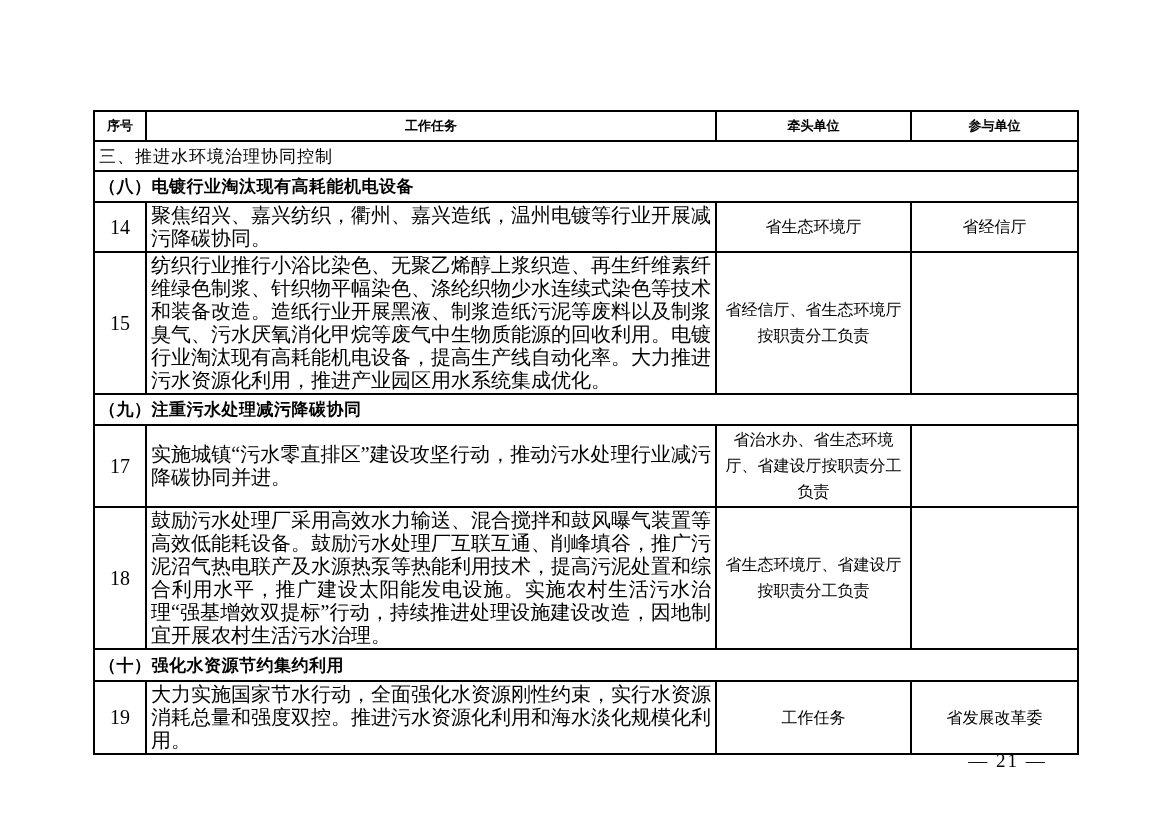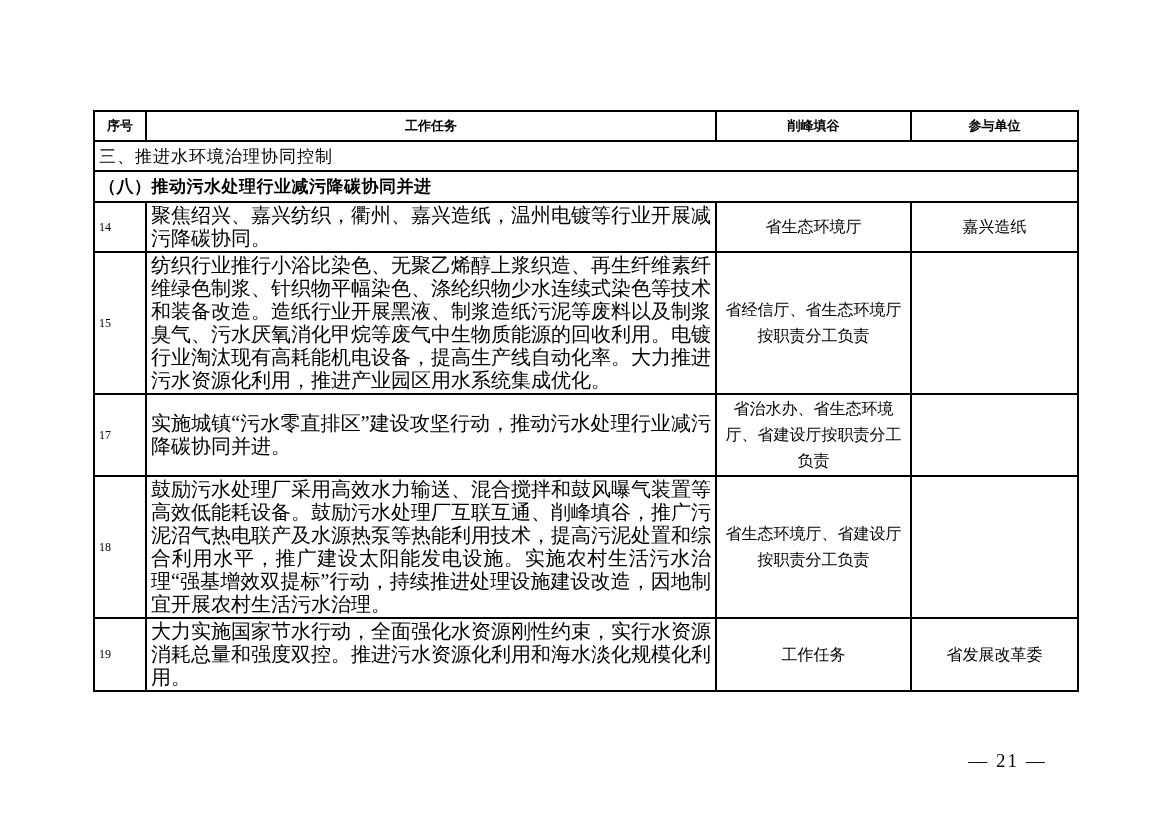--- a/index.html
+++ b/index.html
@@ -43,21 +43,22 @@
     padding-left: 4px;
     letter-spacing: 0.5px;
   }
   td.sec-main {
     font-weight: 500;
     padding-left: 15px;
     letter-spacing: 1px;
     border-radius: 13px;
   }
   td.cell-no {
-    font-size: 12px;
+    text-align: center;
+    font-size: 20px;
     margin-left: 42px;
   }
   td.cell-task {
     font-size: 20px;
     line-height: 23px;
     text-align: justify;
     padding: 2px 5px;
   }
   td.cell-unit {
     font-size: 16px;
@@ -87,62 +88,68 @@
       <col style="width:52px">
       <col style="width:570px">
       <col style="width:195px">
       <col style="width:167px">
     </colgroup>
 
     <tbody>
         <tr style="height:30px">
       <th class="col-head">序号</th>
       <th class="col-head">工作任务</th>
-      <th class="col-head">削峰填谷</th>
+      <th class="col-head">牵头单位</th>
       <th class="col-head">参与单位</th>
     </tr>
 
     <tr style="height:30px">
       <td class="sec sec-main" colspan="4">三、推进水环境治理协同控制</td>
     </tr>
 
     <tr style="height:31px">
-      <td class="sec" colspan="4">（八）推动污水处理行业减污降碳协同并进</td>
+      <td class="sec" colspan="4">（八）电镀行业淘汰现有高耗能机电设备</td>
     </tr>
 
     <tr style="height:30px">
       <td class="cell-no">14</td>
       <td class="cell-task">聚焦绍兴、嘉兴纺织，衢州、嘉兴造纸，温州电镀等行业开展减污降碳协同。</td>
       <td class="cell-unit">省生态环境厅</td>
-      <td class="cell-unit">嘉兴造纸</td>
+      <td class="cell-unit">省经信厅</td>
     </tr>
 
     <tr style="height:138px">
       <td class="cell-no">15</td>
       <td class="cell-task">纺织行业推行小浴比染色、无聚乙烯醇上浆织造、再生纤维素纤维绿色制浆、针织物平幅染色、涤纶织物少水连续式染色等技术和装备改造。造纸行业开展黑液、制浆造纸污泥等废料以及制浆臭气、污水厌氧消化甲烷等废气中生物质能源的回收利用。电镀行业淘汰现有高耗能机电设备，提高生产线自动化率。大力推进污水资源化利用，推进产业园区用水系统集成优化。</td>
       <td class="cell-unit">省经信厅、省生态环境厅按职责分工负责</td>
       <td class="cell-unit"></td>
     </tr>
 
 
+    <tr style="height:31px">
+      <td class="sec" colspan="4">（九）注重污水处理减污降碳协同</td>
+    </tr>
 
     <tr style="height:52px">
       <td class="cell-no">17</td>
       <td class="cell-task">实施城镇“污水零直排区”建设攻坚行动，推动污水处理行业减污降碳协同并进。</td>
       <td class="cell-unit">省治水办、省生态环境厅、省建设厅按职责分工负责</td>
       <td class="cell-unit"></td>
     </tr>
 
     <tr style="height:142px">
       <td class="cell-no">18</td>
       <td class="cell-task">鼓励污水处理厂采用高效水力输送、混合搅拌和鼓风曝气装置等高效低能耗设备。鼓励污水处理厂互联互通、削峰填谷，推广污泥沼气热电联产及水源热泵等热能利用技术，提高污泥处置和综合利用水平，推广建设太阳能发电设施。实施农村生活污水治理“强基增效双提标”行动，持续推进处理设施建设改造，因地制宜开展农村生活污水治理。</td>
       <td class="cell-unit">省生态环境厅、省建设厅按职责分工负责</td>
       <td class="cell-unit"></td>
     </tr>
 
+    <tr style="height:32px">
+      <td class="sec" colspan="4">（十）强化水资源节约集约利用</td>
+    </tr>
 
     <tr style="height:40px">
       <td class="cell-no">19</td>
       <td class="cell-task">大力实施国家节水行动，全面强化水资源刚性约束，实行水资源消耗总量和强度双控。推进污水资源化利用和海水淡化规模化利用。</td>
       <td class="cell-unit">工作任务</td>
       <td class="cell-unit">省发展改革委</td>
     </tr>
 
   </tbody>
     </table>

